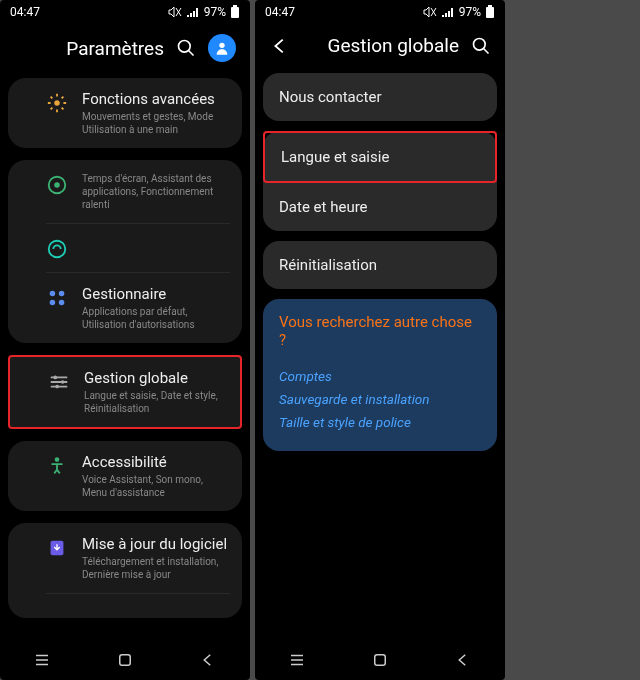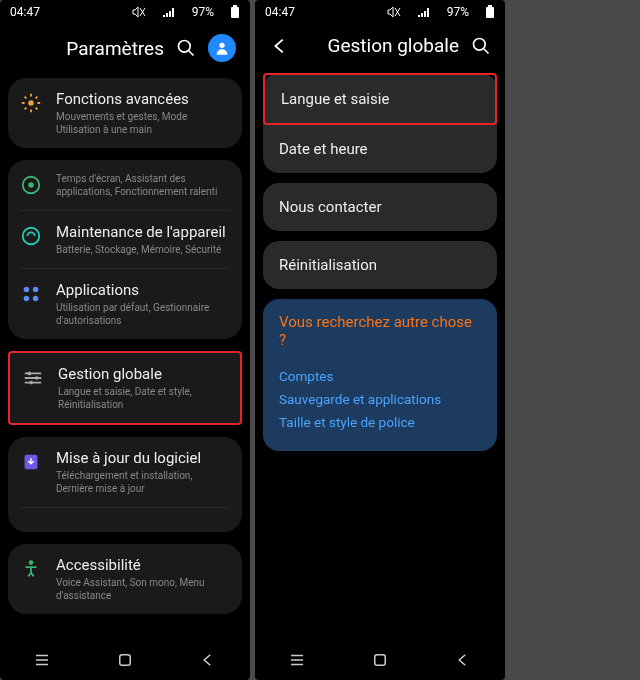--- a/index.html
+++ b/index.html
@@ -1,37 +1,37 @@
 <!DOCTYPE html>
 <html><head>
 <meta charset="utf-8">
 <style>
   * { margin: 0; padding: 0; box-sizing: border-box; font-family: -apple-system, Roboto, sans-serif; }
   body { background: #4a4a4a; width: 640px; height: 680px; display: flex; gap: 5px; }
   .phone { width: 250px; height: 680px; background: #000; display: flex; flex-direction: column; border-radius: 4px; overflow: hidden; }
   .status-bar { height: 24px; display: flex; justify-content: space-between; align-items: center; padding: 0 10px; color: #fff; font-size: 12px; }
-  .status-right { display: flex; align-items: center; gap: 16px; }
+  .status-right { display: flex; align-items: center; gap: 4px; }
   .header { padding: 10px 14px; display: flex; align-items: center; gap: 12px; }
   .header-title { color: #fff; font-size: 19px; font-weight: 400; flex: 1; text-align: right; }
   .header-icon { width: 20px; height: 20px; }
   .profile { width: 28px; height: 28px; border-radius: 50%; background: #2189ff; display: flex; align-items: center; justify-content: center; }
   .content { flex: 1; overflow-y: auto; padding: 6px 8px; }
-  .card { background: #1a1a1a; border-radius: 18px; margin-bottom: 12px; overflow: hidden; }
+  .card { background: #1a1a1a; border-radius: 18px; margin-bottom: 12px; overflow: hidden; padding-left: 26px; }
   .item { display: flex; padding: 12px 12px; gap: 14px; align-items: flex-start; }
   .item + .item { border-top: 1px solid #2a2a2a; margin: 0 12px; padding-left: 0; padding-right: 0; }
   .item-icon { width: 22px; height: 22px; flex-shrink: 0; display: flex; align-items: center; justify-content: center; margin-top: 2px; }
   .item-text { flex: 1; }
   .item-title { color: #eee; font-size: 15px; margin-bottom: 2px; }
   .item-sub { color: #888; font-size: 10px; line-height: 1.3; }
   .highlight { border: 2.5px solid #e6252b; border-radius: 4px; }
   .card2 { background: #2a2a2a; border-radius: 16px; margin-bottom: 10px; }
   .row { padding: 15px 16px; color: #eee; font-size: 15px; }
   .bluecard { background: #1d3a5f; border-radius: 16px; padding: 14px 16px; }
   .bluecard .q { color: #f97316; font-size: 15px; margin-bottom: 19px; }
-  .bluecard .link { color: #4aa3ff; font-size: 13.5px; margin: 7px 0; }
+  .bluecard .link { color: #4aa3ff; font-size: 13.5px; margin: 7px 0; font-style: italic; }
   .navbar { height: 40px; display: flex; justify-content: space-around; align-items: center; }
   .nav-icon { width: 18px; height: 18px; }
   svg { display: block; }
   .back-btn { width: 22px; height: 22px; }
 </style>
 </head>
 <body>
 
 <div class="phone">
   <div class="status-bar">
@@ -90,37 +90,33 @@
             <div class="item-sub">Temps d'écran, Assistant des applications, Fonctionnement ralenti</div>
           </div>
       </div>
       <div class="item">
         <div class="item-icon">
             <svg width="22" height="22" viewBox="0 0 24 24">
               <circle cx="12" cy="12" r="9" stroke="#1dccb4" stroke-width="2" fill="none"></circle>
               <path d="M8 12a4 4 0 018 0" stroke="#1dccb4" stroke-width="2" fill="none"></path>
             </svg>
           </div>
-        <div class="item-text">
-            <div class="item-title">Maintenance de l'appareil</div>
-            <div class="item-sub">Batterie, Stockage, Mémoire, Sécurité</div>
-          </div>
       </div>
       <div class="item">
         <div class="item-icon">
             <svg width="22" height="22" viewBox="0 0 24 24">
               <circle cx="7" cy="7" r="3" fill="#5b8def"></circle>
               <circle cx="17" cy="7" r="3" fill="#5b8def"></circle>
               <circle cx="7" cy="17" r="3" fill="#5b8def"></circle>
               <circle cx="17" cy="17" r="3" fill="#5b8def"></circle>
             </svg>
           </div>
         <div class="item-text">
-            <div class="item-title">Applications</div>
-            <div class="item-sub">Utilisation par défaut, Gestionnaire d'autorisations</div>
+            <div class="item-title">Gestionnaire</div>
+            <div class="item-sub">Applications par défaut, Utilisation d'autorisations</div>
           </div>
       </div>
     </div>
     <div class="card highlight">
       <div class="item">
         <div class="item-icon">
             <svg width="22" height="22" viewBox="0 0 24 24">
               <line x1="3" y1="7" x2="21" y2="7" stroke="#aaa" stroke-width="2"></line>
               <line x1="3" y1="12" x2="21" y2="12" stroke="#aaa" stroke-width="2"></line>
               <line x1="3" y1="17" x2="21" y2="17" stroke="#aaa" stroke-width="2"></line>
@@ -132,46 +128,46 @@
         <div class="item-text">
             <div class="item-title">Gestion globale</div>
             <div class="item-sub">Langue et saisie, Date et style, Réinitialisation</div>
           </div>
       </div>
     </div>
     <div class="card">
       <div class="item">
         <div class="item-icon">
             <svg width="22" height="22" viewBox="0 0 24 24">
+              <circle cx="12" cy="5" r="2.5" fill="#3bb273"></circle>
+              <path d="M6 10h12M12 10v6M9 20l3-4 3 4" stroke="#3bb273" stroke-width="2" fill="none"></path>
+            </svg>
+          </div>
+        <div class="item-text">
+            <div class="item-title">Accessibilité</div>
+            <div class="item-sub">Voice Assistant, Son mono, Menu d'assistance</div>
+          </div>
+      </div>
+    </div>
+    <div class="card">
+      <div class="item">
+        <div class="item-icon">
+            <svg width="22" height="22" viewBox="0 0 24 24">
               <rect x="5" y="4" width="14" height="16" rx="2" fill="#6b5ce7"></rect>
               <path d="M12 8v5M9 11l3 3 3-3" stroke="#fff" stroke-width="1.5" fill="none"></path>
             </svg>
           </div>
         <div class="item-text">
             <div class="item-title">Mise à jour du logiciel</div>
             <div class="item-sub">Téléchargement et installation, Dernière mise à jour</div>
           </div>
       </div>
       <div class="item">
         
         
-      </div>
-    </div>
-    <div class="card">
-      <div class="item">
-        <div class="item-icon">
-            <svg width="22" height="22" viewBox="0 0 24 24">
-              <circle cx="12" cy="5" r="2.5" fill="#3bb273"></circle>
-              <path d="M6 10h12M12 10v6M9 20l3-4 3 4" stroke="#3bb273" stroke-width="2" fill="none"></path>
-            </svg>
-          </div>
-        <div class="item-text">
-            <div class="item-title">Accessibilité</div>
-            <div class="item-sub">Voice Assistant, Son mono, Menu d'assistance</div>
-          </div>
       </div>
     </div>
   </div>
   <div class="navbar">
     <svg class="nav-icon" viewBox="0 0 24 24">
         <line x1="4" y1="6" x2="20" y2="6" stroke="#ccc" stroke-width="2"></line>
         <line x1="4" y1="12" x2="20" y2="12" stroke="#ccc" stroke-width="2"></line>
         <line x1="4" y1="18" x2="20" y2="18" stroke="#ccc" stroke-width="2"></line>
       </svg>
     <svg class="nav-icon" viewBox="0 0 24 24">
@@ -205,33 +201,33 @@
         <path d="M15 5l-8 7 8 7" stroke="#fff" stroke-width="2" fill="none"></path>
       </svg>
     <div class="header-title">Gestion globale</div>
     <svg class="header-icon" viewBox="0 0 24 24">
         <circle cx="10" cy="10" r="7" stroke="#fff" stroke-width="2" fill="none"></circle>
         <line x1="15" y1="15" x2="21" y2="21" stroke="#fff" stroke-width="2"></line>
       </svg>
   </div>
   <div class="content">
     <div class="card2">
+      <div class="row"><span>Nous contacter</span></div>
+    </div>
+    <div class="card2">
       <div class="row highlight"><span>Langue et saisie</span></div>
       <div class="row"><span>Date et heure</span></div>
-    </div>
-    <div class="card2">
-      <div class="row"><span>Nous contacter</span></div>
     </div>
     <div class="card2">
       <div class="row"><span>Réinitialisation</span></div>
     </div>
     <div class="bluecard">
       <div class="q">Vous recherchez autre chose ?</div>
       <div class="link"><span>Comptes</span></div>
-      <div class="link"><span>Sauvegarde et applications</span></div>
+      <div class="link"><span>Sauvegarde et installation</span></div>
       <div class="link"><span>Taille et style de police</span></div>
     </div>
   </div>
   <div class="navbar">
     <svg class="nav-icon" viewBox="0 0 24 24">
         <line x1="4" y1="6" x2="20" y2="6" stroke="#ccc" stroke-width="2"></line>
         <line x1="4" y1="12" x2="20" y2="12" stroke="#ccc" stroke-width="2"></line>
         <line x1="4" y1="18" x2="20" y2="18" stroke="#ccc" stroke-width="2"></line>
       </svg>
     <svg class="nav-icon" viewBox="0 0 24 24">

